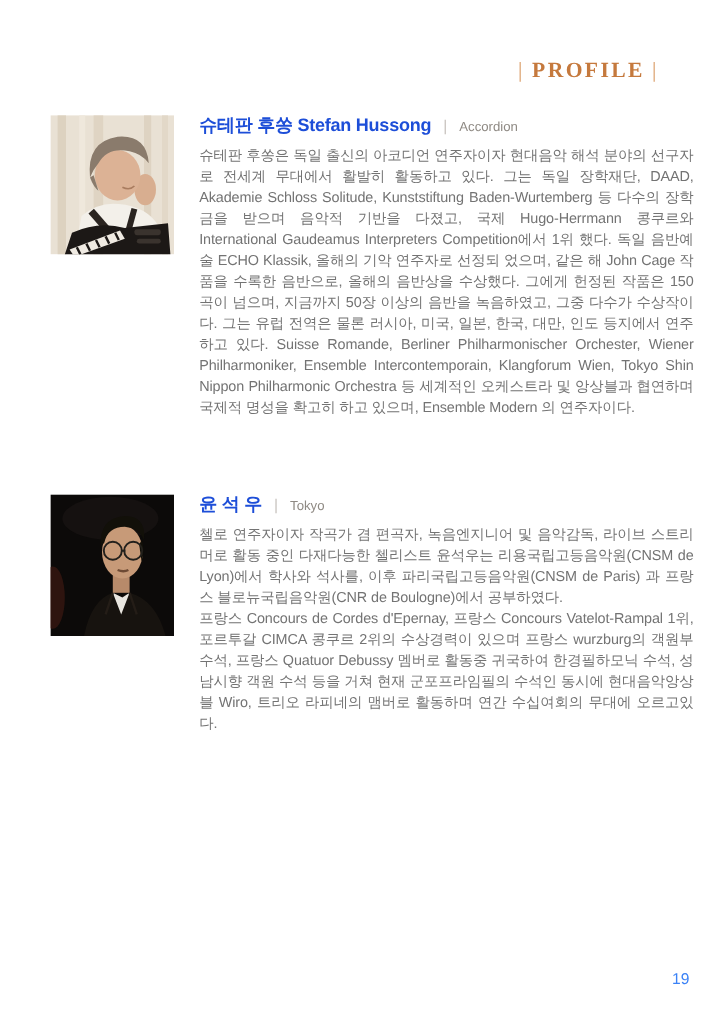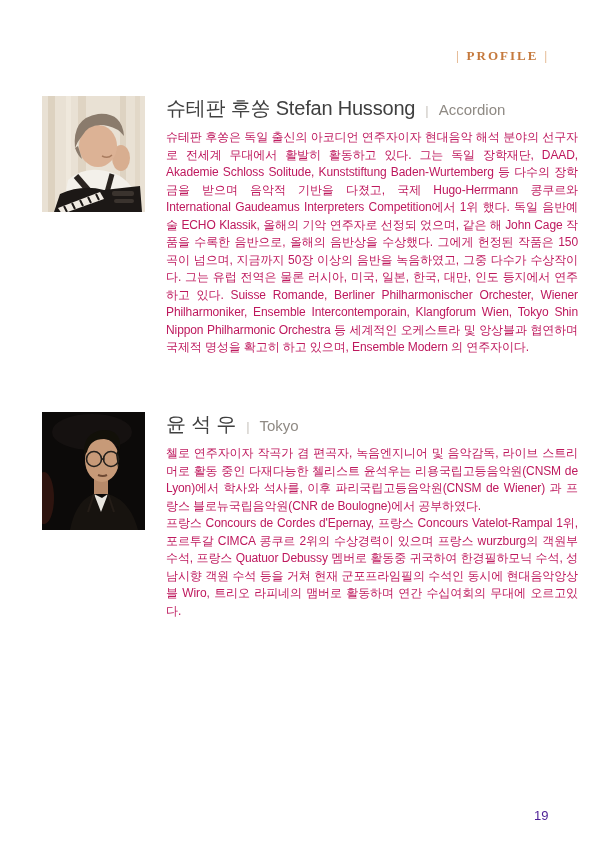--- a/index.html
+++ b/index.html
@@ -8,50 +8,50 @@
     width:600px;height:850px;
     background:#ffffff;
     font-family:"Liberation Sans","DejaVu Sans",sans-serif;
     color:#4a443f;
     overflow:hidden;
   }
   
   .page-header{
     position:absolute;top:48px;right:45px;
     font-family:"Liberation Serif","DejaVu Serif",serif;
-    font-size:13px;font-weight:700;color:#c5793d;
+    font-size:18px;font-weight:700;color:#c5793d;
     letter-spacing:2px;
   }
   .page-header .pipe{font-weight:400;color:#d99a63;margin:0 6px;}
   
   .profile{position:absolute;left:42px;width:536px;}
   .profile-1{top:95px;}
   .profile-2{top:411px;}
   .photo{
     position:absolute;left:0;top:1px;
     width:103px;display:block;
   }
   .profile-body{margin-left:124px;width:412px;}
   .title-row{
     display:flex;align-items:baseline;
     margin:0 0 7px 0;white-space:nowrap;
   }
-  .artist-name{font-size:20px;font-weight:400;color:#404040;letter-spacing:-0.2px;}
+  .artist-name{font-size:15px;font-weight:700;color:#1d4ed8;letter-spacing:-0.2px;}
   .title-sep{color:#c9c4bf;font-size:13px;margin:0 10px;font-weight:400;}
-  .instrument{font-size:15px;color:#8f8a84;}
+  .instrument{font-size:11px;color:#8f8a84;}
   .bio{
     font-size:12px;line-height:17.5px;
-    text-align:justify;color:#be185d;
+    text-align:justify;color:#737373;
     letter-spacing:-0.1px;
   }
   .bio p{margin:0;}
   
   .page-number{
-    position:absolute;left:534px;top:808px;
-    font-size:13px;color:#4c1d95;
+    position:absolute;left:560px;top:808px;
+    font-size:13px;color:#3b82f6;
   }
 </style>
 </head>
 <body>
 
 <div class="page">
 
   <div class="page-header">
     <span class="pipe">|</span><span>PROFILE</span><span class="pipe">|</span>
   </div>
@@ -125,21 +125,21 @@
       <path d="M52 82 L46 100" stroke="#241d17" stroke-width="2"></path>
       <path d="M66 82 L72 100" stroke="#241d17" stroke-width="2"></path>
     </svg>
     <div class="profile-body">
       <div class="title-row">
         <span class="artist-name">윤 석 우</span>
         <span class="title-sep">|</span>
         <span class="instrument">Tokyo</span>
       </div>
       <div class="bio">
-        <p>첼로 연주자이자 작곡가 겸 편곡자, 녹음엔지니어 및 음악감독, 라이브 스트리머로 활동 중인 다재다능한 첼리스트 윤석우는 리용국립고등음악원(CNSM de Lyon)에서 학사와 석사를, 이후 파리국립고등음악원(CNSM de Wiener) 과 프랑스 블로뉴국립음악원(CNR de Boulogne)에서 공부하였다.</p>
+        <p>첼로 연주자이자 작곡가 겸 편곡자, 녹음엔지니어 및 음악감독, 라이브 스트리머로 활동 중인 다재다능한 첼리스트 윤석우는 리용국립고등음악원(CNSM de Lyon)에서 학사와 석사를, 이후 파리국립고등음악원(CNSM de Paris) 과 프랑스 블로뉴국립음악원(CNR de Boulogne)에서 공부하였다.</p>
         <p>프랑스 Concours de Cordes d'Epernay, 프랑스 Concours Vatelot-Rampal 1위, 포르투갈 CIMCA 콩쿠르 2위의 수상경력이 있으며 프랑스 wurzburg의 객원부 수석, 프랑스 Quatuor Debussy 멤버로 활동중 귀국하여 한경필하모닉 수석, 성남시향 객원 수석 등을 거쳐 현재 군포프라임필의 수석인 동시에 현대음악앙상블 Wiro, 트리오 라피네의 맴버로 활동하며 연간 수십여회의 무대에 오르고있다.</p>
       </div>
     </div>
   </section>
 
   <div class="page-number">19</div>
 
 </div>
 
 </body></html>

